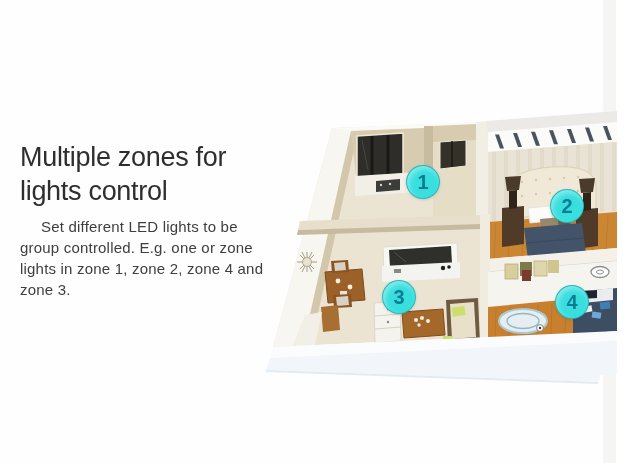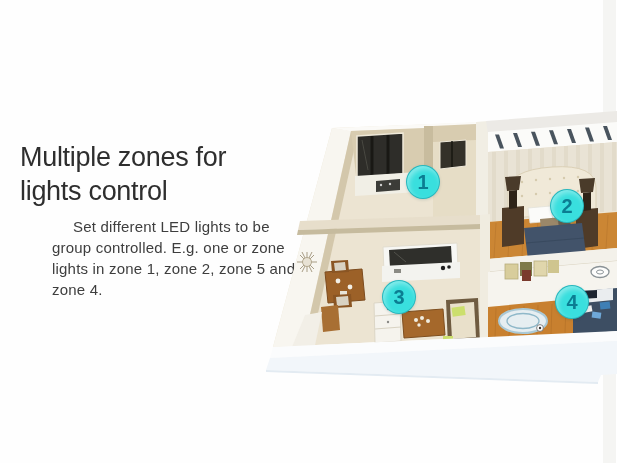--- a/index.html
+++ b/index.html
@@ -11,21 +11,21 @@
   .page{position:relative;width:616px;height:463px;background:#fefefe;}
   .right-strip{
     position:absolute;top:0;right:0;width:13px;height:463px;
     background:#f5f5f3;
   }
   .copy{position:absolute;left:20px;top:140px;width:286px;}
   .title-line{
     font-size:27px;line-height:34px;color:#2e2e2e;
     letter-spacing:-0.3px;font-weight:400;
   }
-  .desc{position:absolute;left:20px;top:216px;width:292px;margin-left:32px;}
+  .desc{position:absolute;left:20px;top:216px;width:292px;}
   .desc-line{
     font-size:15px;line-height:21px;color:#3e3e3e;
     letter-spacing:0.2px;
   }
   .desc-line.first{padding-left:21px;}
   .floorplan{position:absolute;left:0;top:0;width:632px;height:463px;}
   .floorplan svg{position:absolute;left:0;top:0;}
   .zone-marker{
     position:absolute;width:34px;height:34px;border-radius:50%;
     background:var(--zone-marker-fill,#39dfde);
@@ -49,22 +49,22 @@
 
   <div class="copy">
     <div class="title">
       <div class="title-line">Multiple zones for</div>
       <div class="title-line">lights control</div>
     </div>
   </div>
   <div class="desc">
     <div class="desc-line first">Set different LED lights to be</div>
     <div class="desc-line">group controlled. E.g. one or zone</div>
-    <div class="desc-line">lights in zone 1, zone 2, zone 5 and</div>
-    <div class="desc-line">zone 4.</div>
+    <div class="desc-line">lights in zone 1, zone 2, zone 4 and</div>
+    <div class="desc-line">zone 3.</div>
   </div>
 
   <div class="floorplan">
     <svg width="632" height="463" viewBox="0 0 632 463">
 
       <g>
         <polygon points="332,128 617,117 617,331 273,347" fill="#ece4d2"></polygon>
       </g>
 
       <g>

